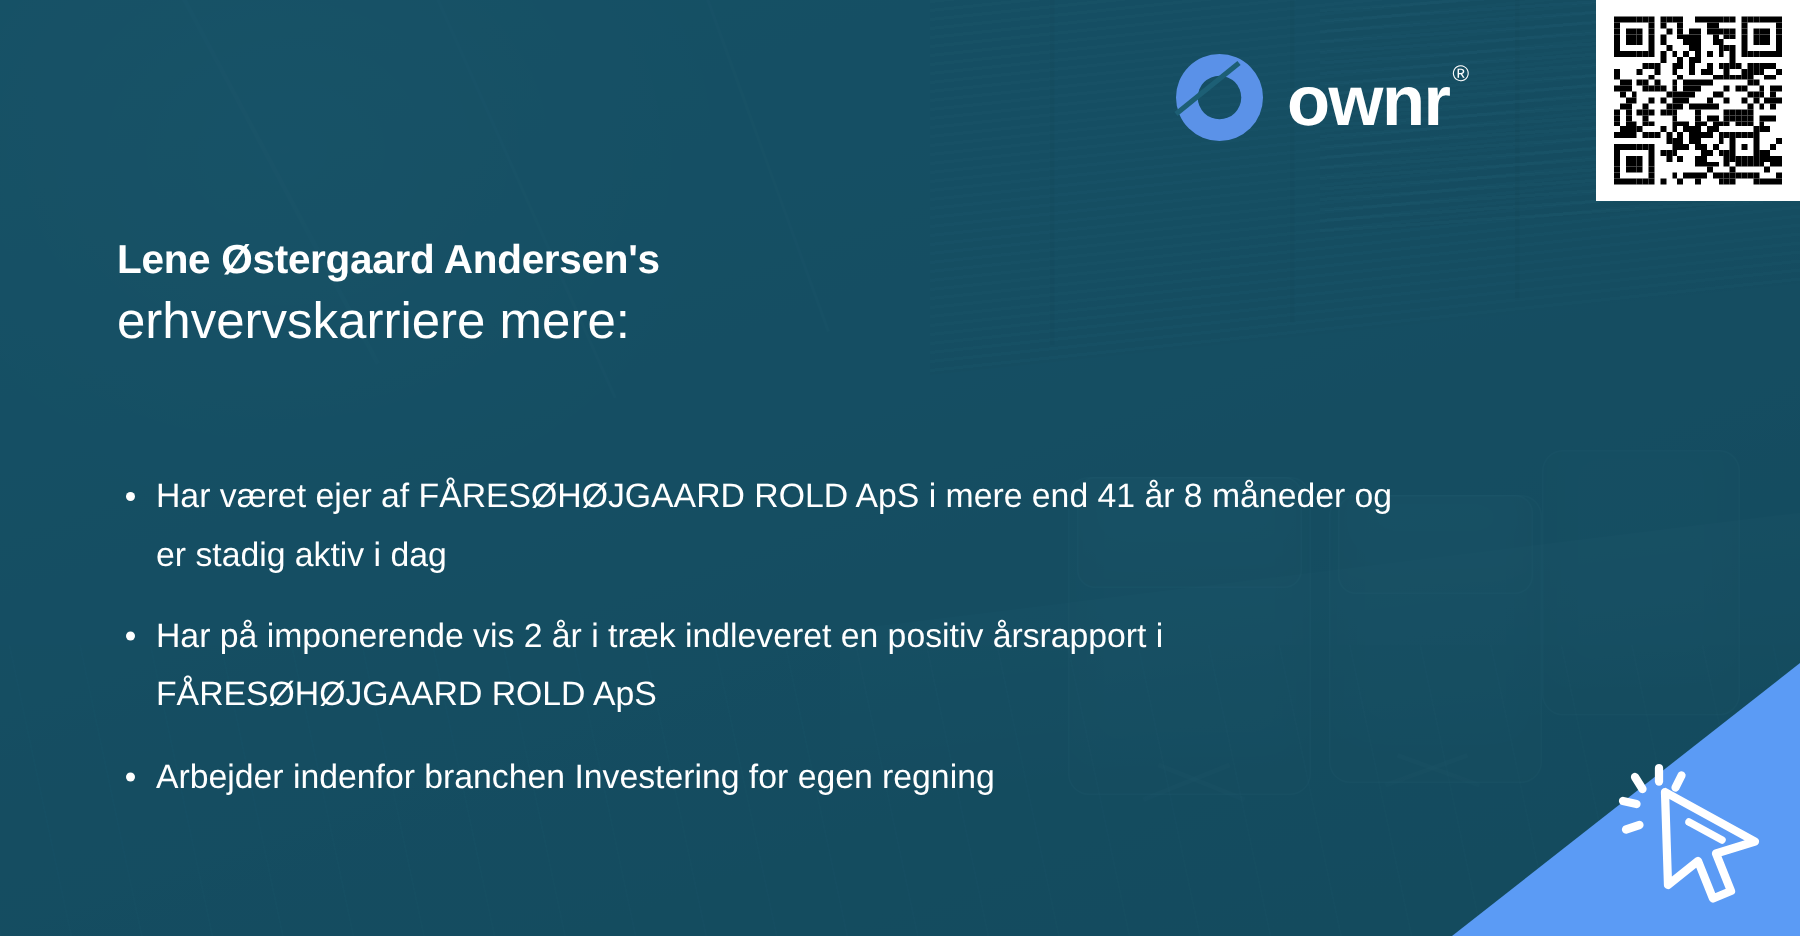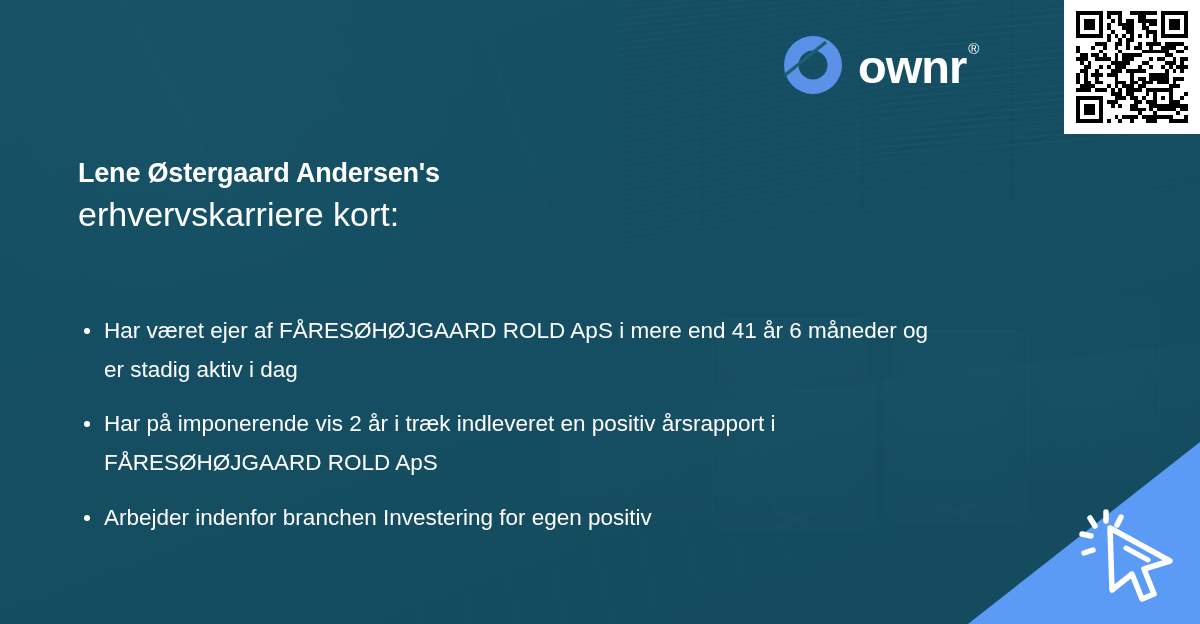--- a/index.html
+++ b/index.html
@@ -1191,22 +1191,22 @@
       </g>
       <path d="M2 42 L44 8" stroke="#1d5f75" stroke-width="3.4" fill="none"></path>
     </svg>
     <div class="logo-word">
       <span>ownr</span><span class="logo-reg">®</span>
     </div>
   </div>
 
   <div class="headline">
     <div class="headline-main">Lene Østergaard Andersen's</div>
-    <div class="headline-sub">erhvervskarriere kort:</div>
+    <div class="headline-sub">erhvervskarriere mere:</div>
   </div>
 
   <ul class="bullets" id="bullet-list">
-      <li class="bullet-item"><span class="bullet-dot"></span><span>Har været ejer af FÅRESØHØJGAARD ROLD ApS i mere end 41 år 6 måneder og er stadig aktiv i dag</span></li>
+      <li class="bullet-item"><span class="bullet-dot"></span><span>Har været ejer af FÅRESØHØJGAARD ROLD ApS i mere end 41 år 8 måneder og er stadig aktiv i dag</span></li>
       <li class="bullet-item"><span class="bullet-dot"></span><span>Har på imponerende vis 2 år i træk indleveret en positiv årsrapport i FÅRESØHØJGAARD ROLD ApS</span></li>
-      <li class="bullet-item"><span class="bullet-dot"></span><span>Arbejder indenfor branchen Investering for egen positiv</span></li>
+      <li class="bullet-item"><span class="bullet-dot"></span><span>Arbejder indenfor branchen Investering for egen regning</span></li>
     </ul>
 
 </div>
 
 </body></html>

